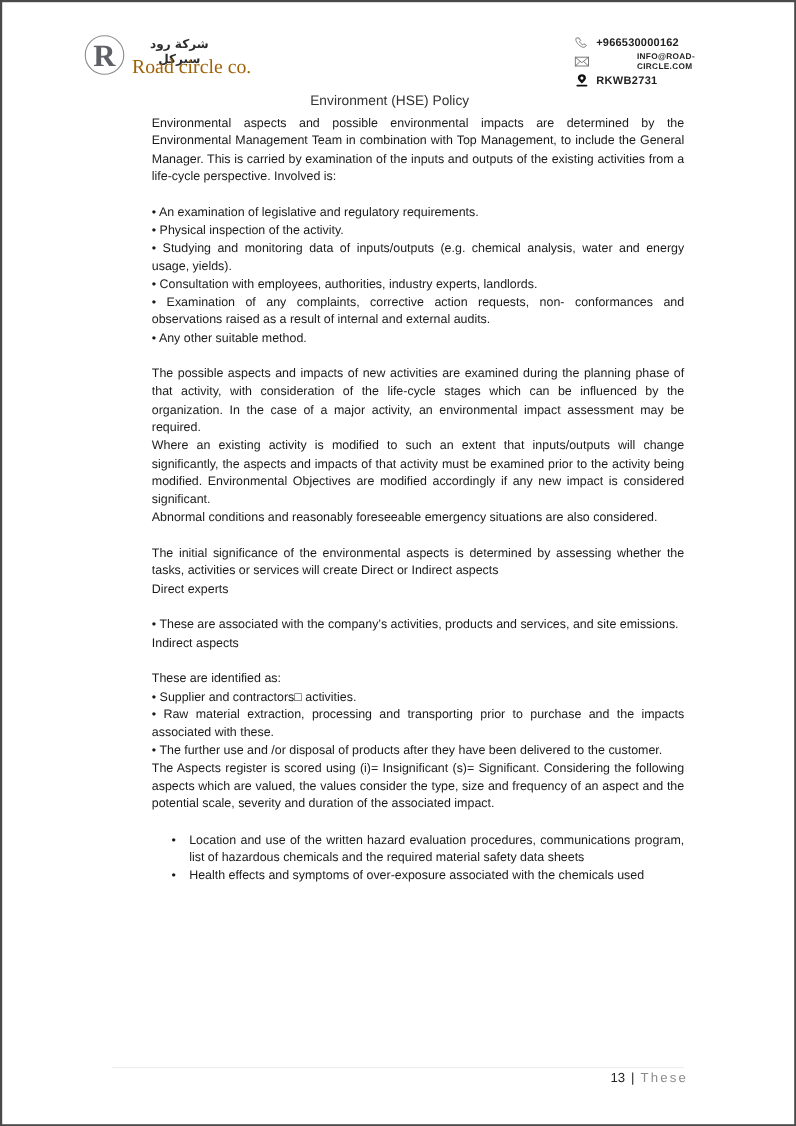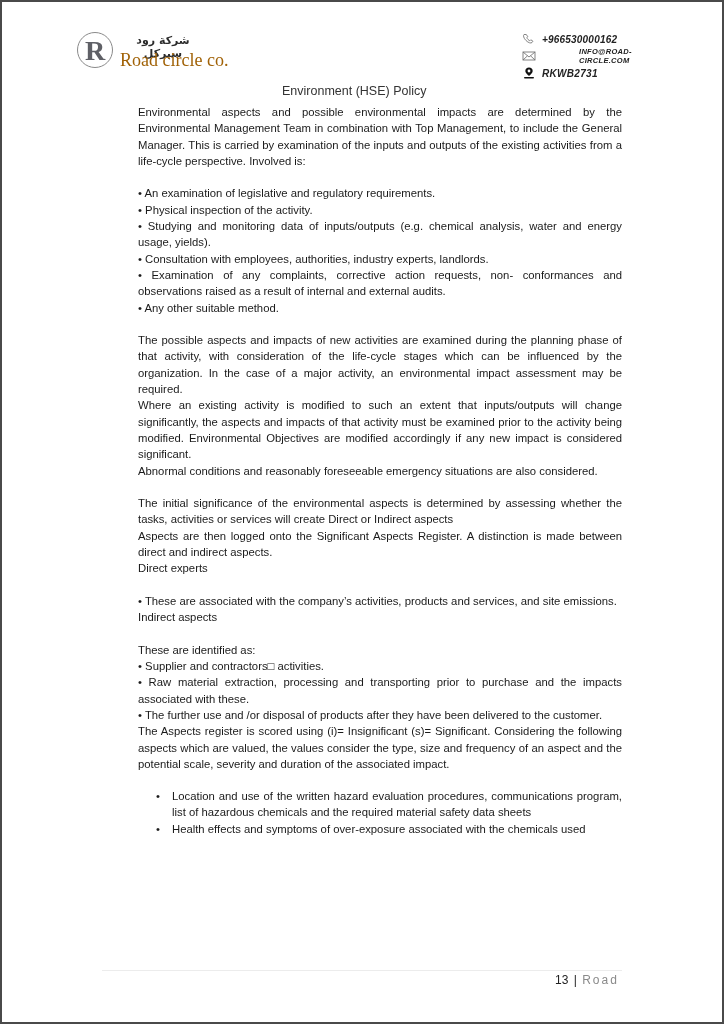--- a/index.html
+++ b/index.html
@@ -12,21 +12,21 @@
     font-family: "Liberation Sans", sans-serif;
     color: #1a1a1a;
   }
   
   .logo { position: absolute; left: 74px; top: 29px; width: 140px; height: 44px; }
   .logo-mark { position: absolute; left: 0; top: 0; width: 38px; height: 38px; }
   .logo-arabic { position: absolute; left: 46px; top: 3px; font-family: "DejaVu Sans", sans-serif; font-size: 11px; font-weight: bold; color: #2b2b2b; direction: rtl; width: 82px; text-align: center; }
   .logo-name { position: absolute; left: 44px; top: 19px; font-family: "Liberation Serif", serif; font-size: 18px; color: #a16207; white-space: nowrap; }
   .doc-title { position: absolute; left: 280px; top: 38px; font-size: 12.5px; color: #333; white-space: nowrap; margin-top: 44px; }
   .contact { position: absolute; left: 520px; top: 29px; width: 150px; }
-  .contact-row { display: flex; align-items: center; height: 16px; margin-bottom: 1px; font-style: italic; }
+  .contact-row { display: flex; align-items: center; height: 16px; margin-bottom: 1px; }
   .contact-row svg { width: 14px; height: 12px; margin-right: 6px; flex: none; }
   .contact-phone { font-size: 10px; font-weight: bold; letter-spacing: 0.2px; color: #222; }
   .contact-email { font-size: 7.5px; font-weight: bold; letter-spacing: 0.3px; color: #222; margin-left: 37px; }
   .contact-id { font-size: 10px; font-weight: bold; letter-spacing: 0.3px; color: #222; }
 
   
   .content {
     position: absolute; left: 136px; top: 102px; width: 484px;
     font-family: "Liberation Sans", sans-serif;
     font-size: 11.3px; line-height: 16.3px; color: #1a1a1a;
@@ -92,36 +92,35 @@
     <p class="bl">• Studying and monitoring data of inputs/outputs (e.g. chemical analysis, water and energy usage, yields).</p>
     <p class="bl">• Consultation with employees, authorities, industry experts, landlords.</p>
     <p class="bl">• Examination of any complaints, corrective action requests, non- conformances and observations raised as a result of internal and external audits.</p>
     <p class="bl">• Any other suitable method.</p>
     <div class="gap"></div>
     <p>The possible aspects and impacts of new activities are examined during the planning phase of that activity, with consideration of the life-cycle stages which can be influenced by the organization. In the case of a major activity, an environmental impact assessment may be required.</p>
     <p>Where an existing activity is modified to such an extent that inputs/outputs will change significantly, the aspects and impacts of that activity must be examined prior to the activity being modified. Environmental Objectives are modified accordingly if any new impact is considered significant.</p>
     <p>Abnormal conditions and reasonably foreseeable emergency situations are also considered.</p>
     <div class="gap"></div>
     <p>The initial significance of the environmental aspects is determined by assessing whether the tasks, activities or services will create Direct or Indirect aspects</p>
-    <p>Aspects are then logged onto the Significant Aspects Register. A distinction is made between direct and indirect aspects.</p>
     <p>Direct experts</p>
     <div class="gap"></div>
     <p class="bl">• These are associated with the company’s activities, products and services, and site emissions.</p>
     <p>Indirect aspects</p>
     <div class="gap"></div>
     <p>These are identified as:</p>
     <p class="bl">• Supplier and contractors□ activities.</p>
     <p class="bl">• Raw material extraction, processing and transporting prior to purchase and the impacts associated with these.</p>
     <p class="bl">• The further use and /or disposal of products after they have been delivered to the customer.</p>
     <p>The Aspects register is scored using (i)= Insignificant (s)= Significant. Considering the following aspects which are valued, the values consider the type, size and frequency of an aspect and the potential scale, severity and duration of the associated impact.</p>
     <ul class="ul2">
       <li><span class="dot">•</span><span>Location and use of the written hazard evaluation procedures, communications program, list of hazardous chemicals and the required material safety data sheets</span></li>
       <li><span class="dot">•</span><span>Health effects and symptoms of over-exposure associated with the chemicals used</span></li>
     </ul>
   </div>
 
   <div class="footer-rule"></div>
   <div class="page-num">
     <span>13</span>
     <span class="sep">|</span>
-    <span class="pg">Road</span>
+    <span class="pg">These</span>
   </div>
 </div>
 
 </body></html>

